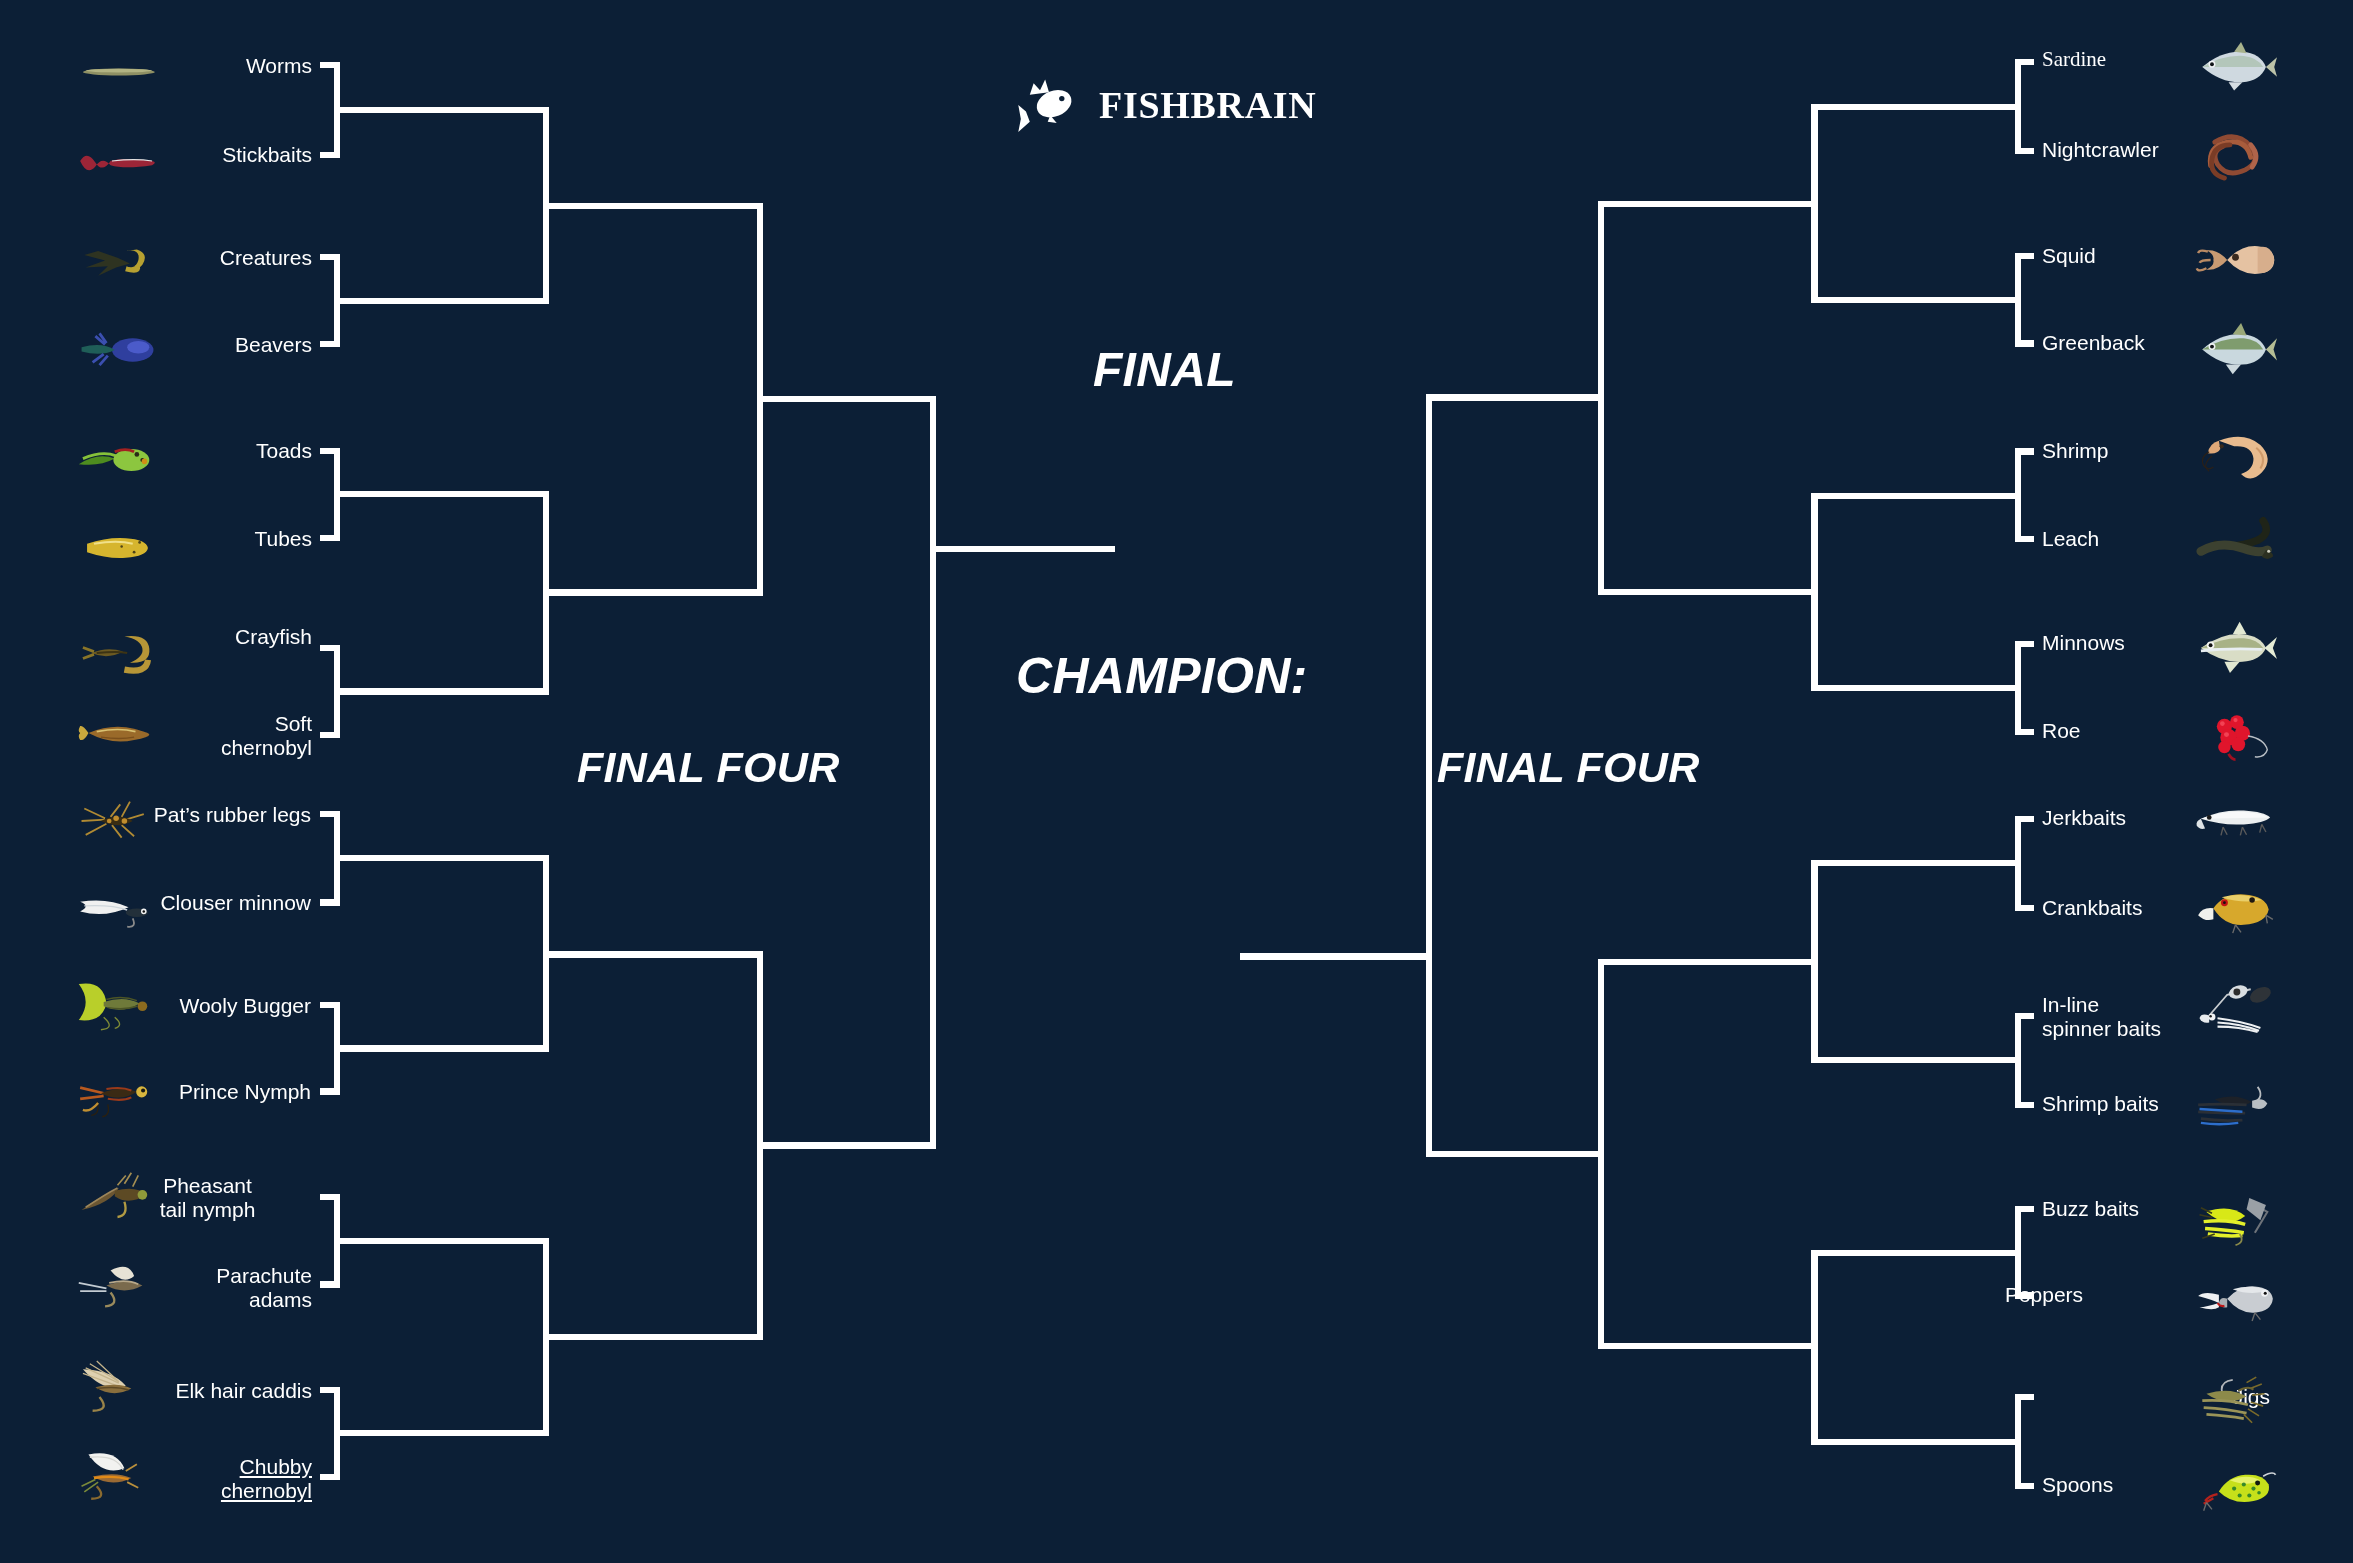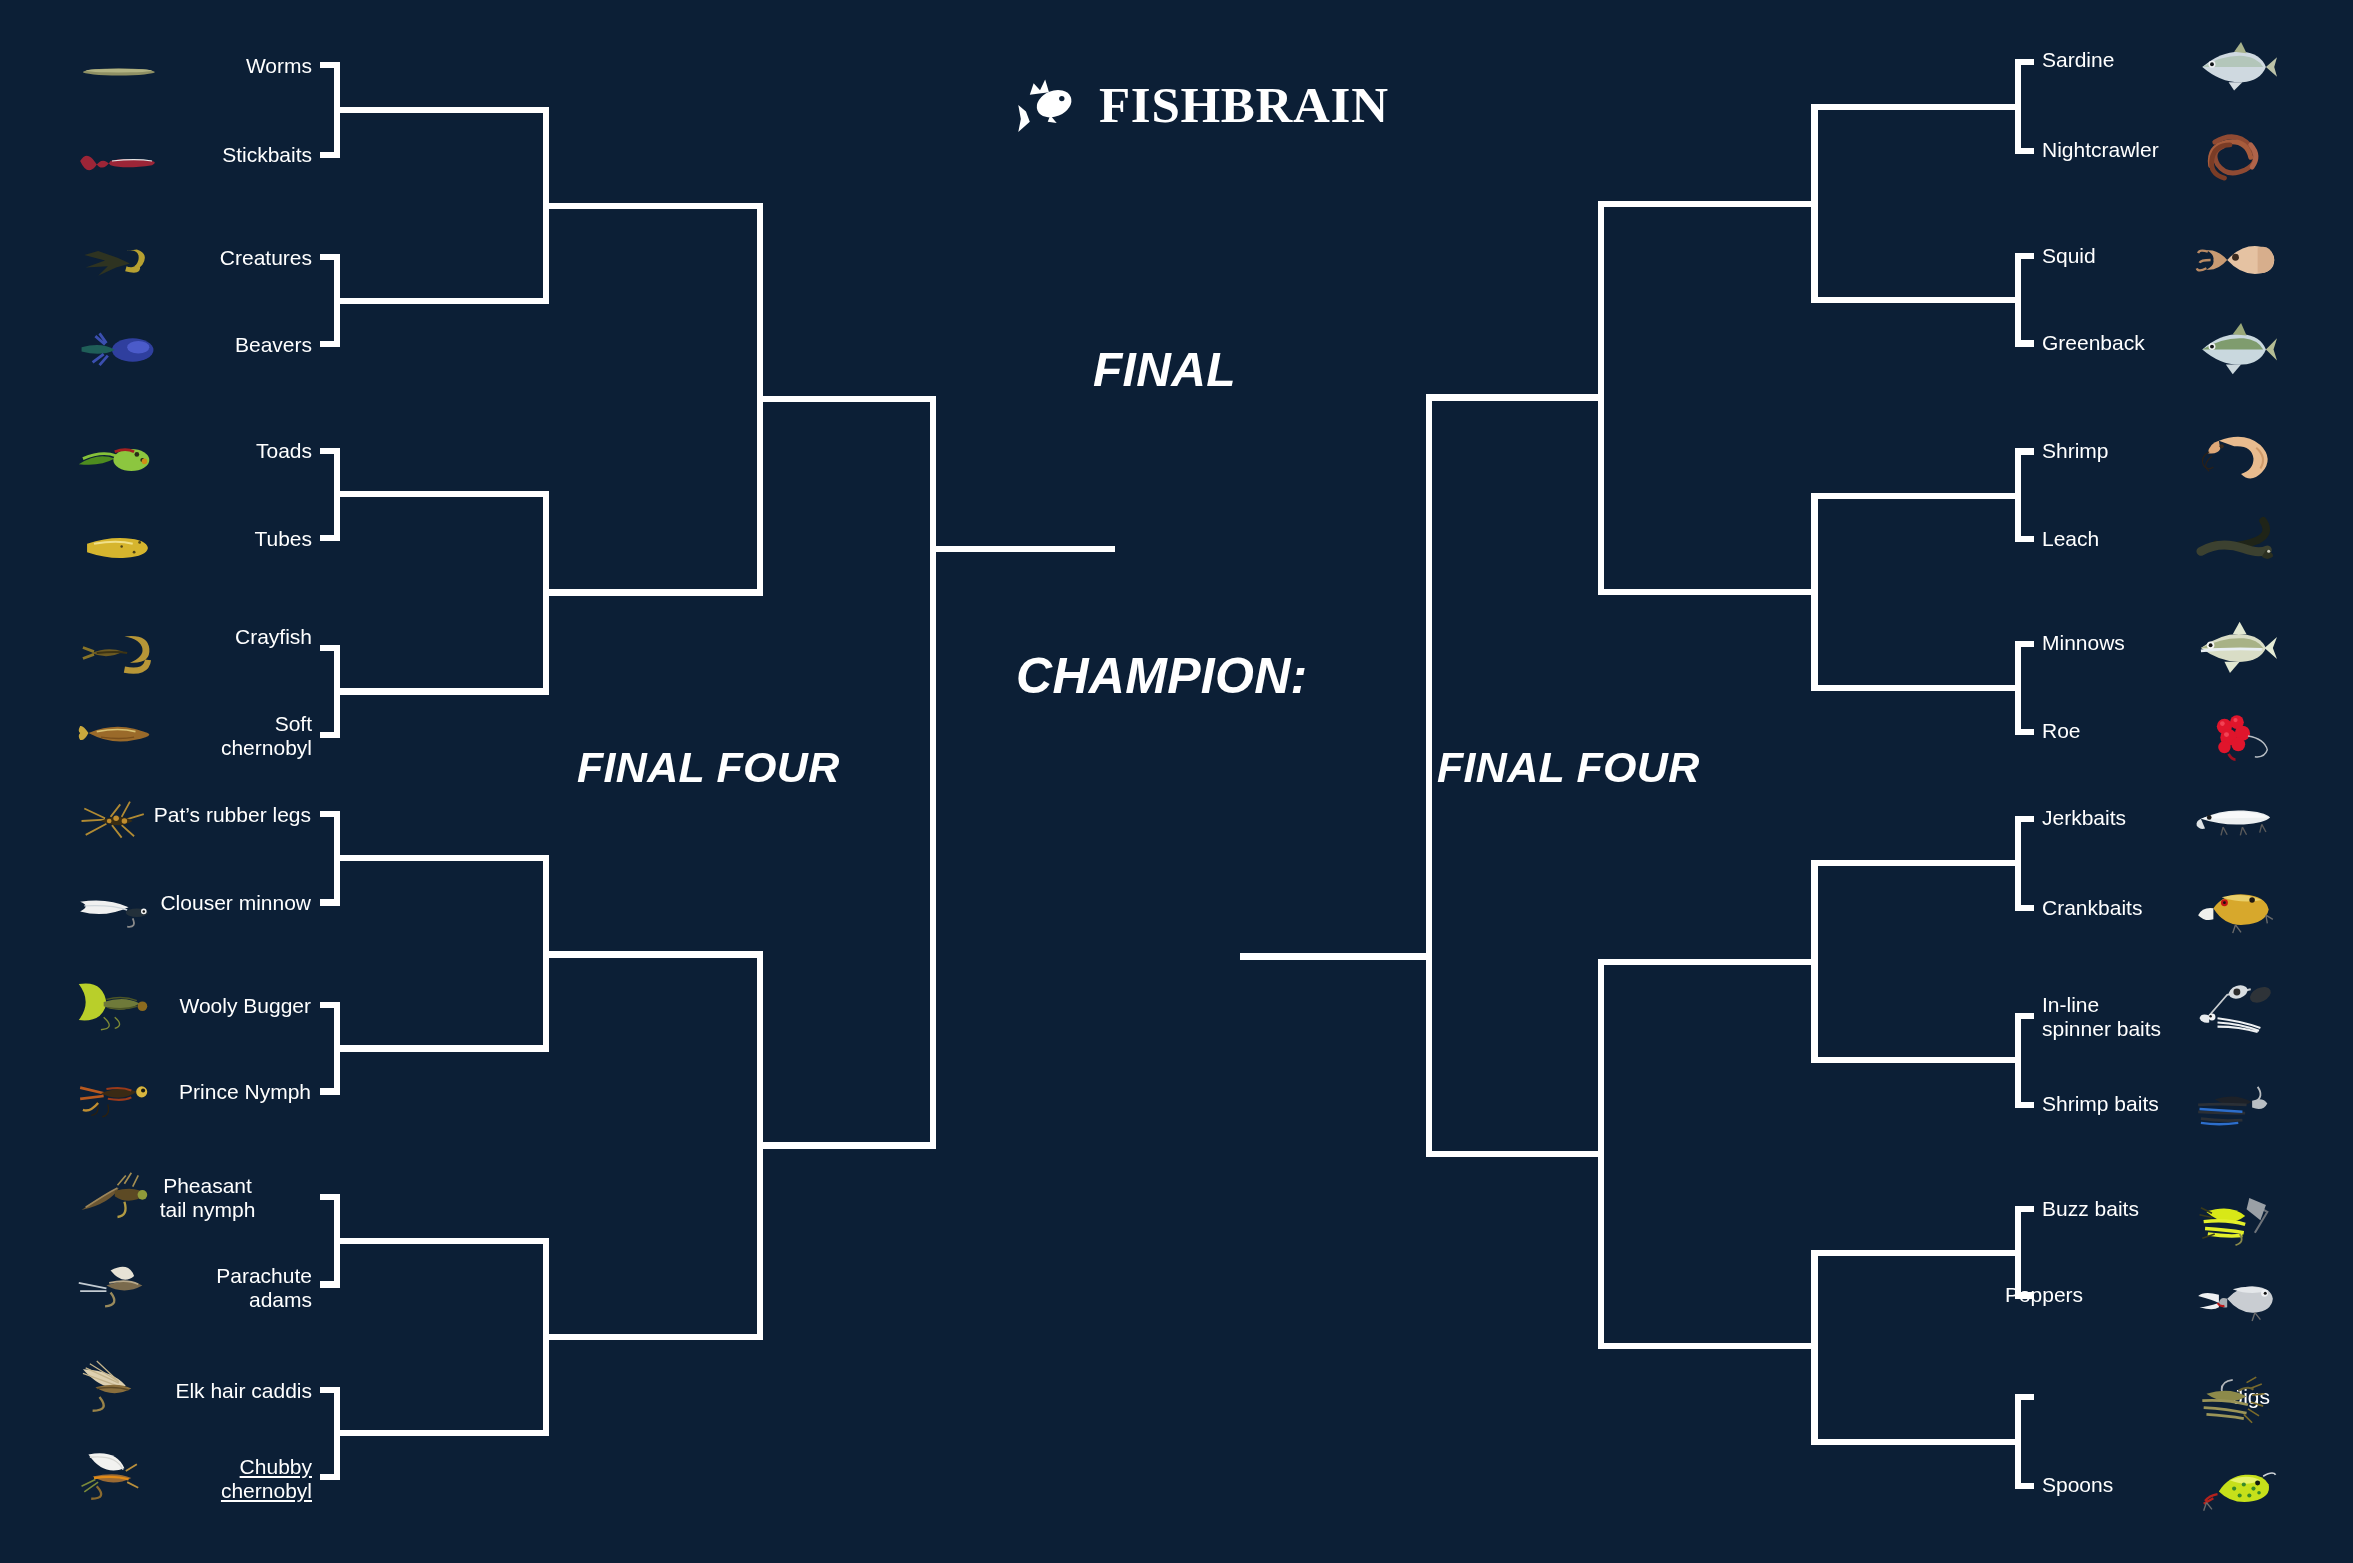--- a/index.html
+++ b/index.html
@@ -26,21 +26,21 @@
   .logo-wrap{
     position:absolute;
     left:1017px; top:73px;
     display:flex; align-items:center; gap:18px;
   }
   .logo-mark{width:64px;height:64px;display:block;}
   .logo-text{
     color:#fff;
     font-family:"Liberation Serif","DejaVu Serif",serif;
     font-weight:bold;
-    font-size:51px;
+    font-size:38px;
     letter-spacing:0.7px;
     line-height:1;
     white-space:nowrap;
   }
 
   
   .banner{
     position:absolute;
     color:#fff;
     font-weight:bold;
@@ -246,21 +246,21 @@
   <div class="slot left" style="left:69px;top:994px;width:242px;">Wooly Bugger</div>
   <div class="slot left" style="left:69px;top:1080px;width:242px;">Prince Nymph</div>
   <div class="slot left" style="left:107px;top:1174px;width:201px;text-align:center;">Pheasant
 tail nymph</div>
   <div class="slot left" style="left:111px;top:1264px;width:201px;">Parachute
 adams</div>
   <div class="slot left" style="left:97px;top:1379px;width:215px;">Elk hair caddis</div>
   <div class="slot left" style="left:97px;top:1455px;width:215px;text-decoration:underline;">Chubby
 chernobyl</div>
 
-  <div class="slot right" style="left:2042px;top:48px;width:221px;">Sardine</div>
+  <div class="slot right" style="left:2042px;top:48px;width:221px;font-family:Liberation Serif, serif;">Sardine</div>
   <div class="slot right" style="left:2042px;top:138px;width:221px;">Nightcrawler</div>
   <div class="slot right" style="left:2042px;top:244px;width:221px;">Squid</div>
   <div class="slot right" style="left:2042px;top:331px;width:221px;">Greenback</div>
   <div class="slot right" style="left:2042px;top:439px;width:221px;">Shrimp</div>
   <div class="slot right" style="left:2042px;top:527px;width:221px;">Leach</div>
   <div class="slot right" style="left:2042px;top:631px;width:221px;">Minnows</div>
   <div class="slot right" style="left:2042px;top:719px;width:221px;">Roe</div>
 
   <div class="slot right" style="left:2042px;top:806px;width:228px;">Jerkbaits</div>
   <div class="slot right" style="left:2042px;top:896px;width:228px;">Crankbaits</div>

